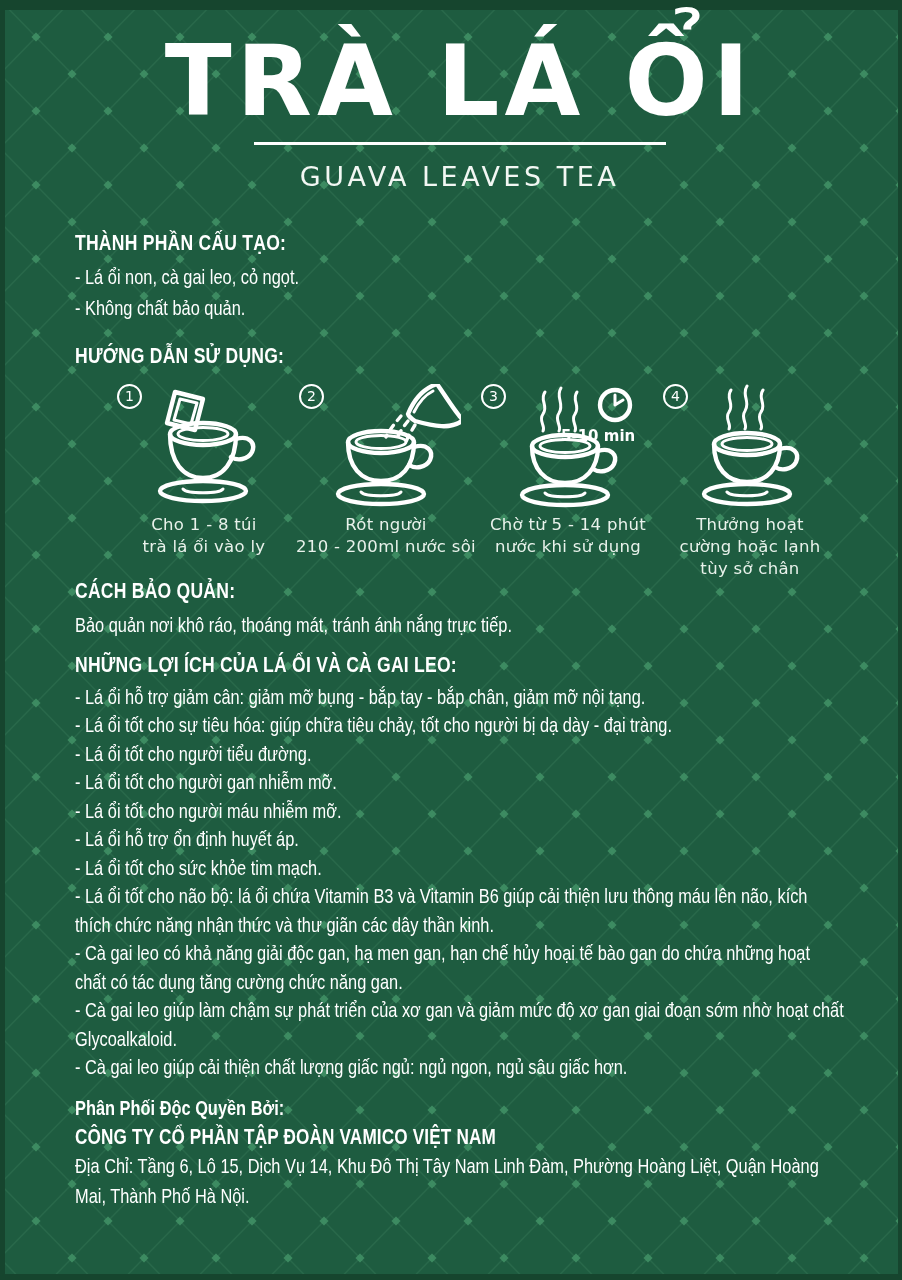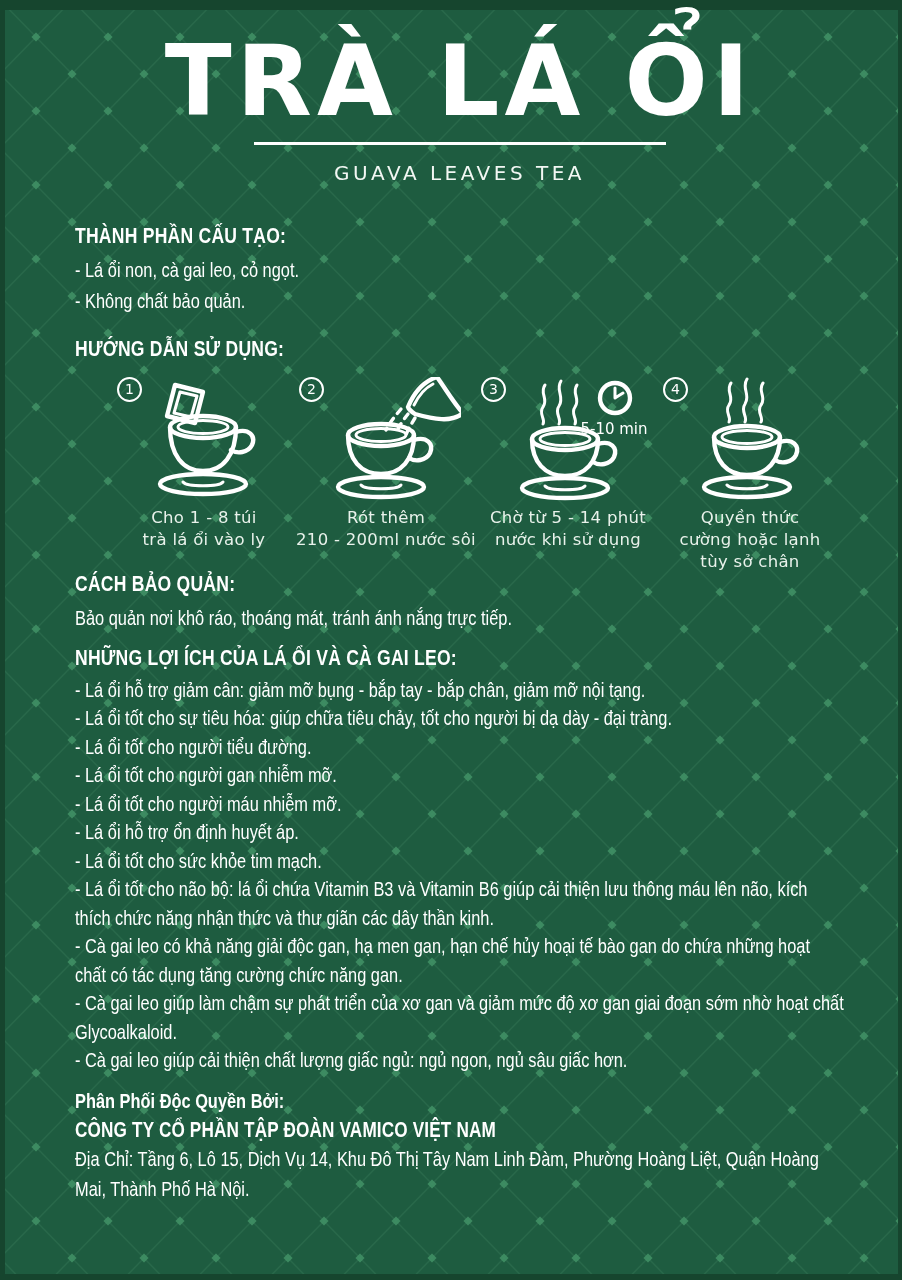--- a/index.html
+++ b/index.html
@@ -25,21 +25,21 @@
   
   .title-block { text-align: center; margin-bottom: 14px; }
   .page-title {
     font-family: "DejaVu Sans", sans-serif;
     font-weight: bold; font-size: 98px; line-height: 1.06;
     letter-spacing: 5px; margin: 0; white-space: nowrap;
   }
   .title-divider { width: 412px; height: 3px; background: #FFFFFF; margin: 8px auto 16px; }
   .page-subtitle {
     font-family: "DejaVu Sans", sans-serif;
-    font-size: 20px; letter-spacing: 3.5px; color: #F2F7F3;
+    font-size: 27px; letter-spacing: 3.5px; color: #F2F7F3;
   }
 
   
   .squeeze { transform: scaleX(0.78); transform-origin: left top; width: 128.2%; }
   h2.sec { font-size: 22.5px; font-weight: bold; margin: 0 0 5px 0; letter-spacing: 0.3px; }
   .line { font-size: 21px; line-height: 31px; }
 
   .ing   { margin-top: 38px; }
   .usage-head { margin-top: 20px; margin-bottom: 0; }
 
@@ -56,23 +56,23 @@
     font-family: "DejaVu Sans", sans-serif;
     font-size: 14px; line-height: 21px; text-align: center; color: #FFFFFF;
   }
   .step svg.icon { display: block; margin: 4px auto 2px; }
   .cap {
     font-family: "DejaVu Sans", sans-serif;
     font-size: 16.5px; line-height: 22px;
     color: #E9F2EB; letter-spacing: 0.3px; white-space: nowrap;
   }
   .timer-label {
-    position: absolute; top: 47px; left: 96px; width: 82px;
-    font-family: "DejaVu Sans", sans-serif; font-weight: normal;
-    font-size: 15px; text-align: center; color: #FFFFFF; letter-spacing: 0;
+    position: absolute; top: 47px; left: 84px; width: 82px;
+    font-family: "DejaVu Sans", sans-serif; font-weight: bold;
+    font-size: 15px; text-align: left; color: #FFFFFF; letter-spacing: 0;
   }
 
   .storage { margin-top: 0px; }
   .benefits { margin-top: 12px; }
   .benefits ul { margin: 0; padding: 0; }
   .benefits li { list-style: none; font-size: 21px; line-height: 28.5px; }
 
   .footer { margin-top: 12px; }
   .f-label   { font-size: 21px; font-weight: bold; line-height: 28px; }
   .f-company { font-size: 22px; font-weight: bold; line-height: 29px; letter-spacing: 0.2px; }
@@ -153,21 +153,21 @@
           <path class="dash" d="M90 32 C 85 38, 79 45, 75 53"></path>
           <path class="dash" d="M97 37 C 93 42, 88 49, 85 56"></path>
           <path class="dash" d="M104 41 C 101 46, 97 52, 95 58"></path>
           <ellipse cx="70" cy="58" rx="33" ry="11"></ellipse>
           <ellipse class="thin" cx="70" cy="58" rx="25" ry="6.5"></ellipse>
           <path d="M37 58 C 37 83, 50 97, 70 97 C 90 97, 103 83, 103 58"></path>
           <path d="M103 63 C 116 59, 123 67, 119 76 C 115 84, 104 85, 98 81"></path>
           <ellipse cx="70" cy="110" rx="43" ry="10"></ellipse>
           <path class="thin" d="M50 108 C 54 113, 86 113, 90 108"></path>
         </svg>
-        <div class="cap">Rót thêm</div>
+        <div class="cap">Rót người</div>
         <div class="cap">210 - 200ml nước sôi</div>
       </div>
 
       <div class="step">
         <div class="badge">3</div>
         <svg class="icon" width="150" height="128" viewBox="0 0 150 128">
           <path class="thin" d="M52 8 C 46 16, 56 22, 50 30 C 45 37, 53 42, 50 47"></path>
           <path class="thin" d="M68 4 C 62 13, 72 20, 66 29 C 61 36, 69 42, 66 47"></path>
           <path class="thin" d="M84 8 C 78 16, 88 22, 82 30 C 77 37, 85 42, 82 47"></path>
           <circle cx="122" cy="21" r="15"></circle>
@@ -190,21 +190,21 @@
           <path class="thin" d="M56 6 C 50 14, 60 20, 54 28 C 49 35, 57 40, 54 45"></path>
           <path class="thin" d="M72 2 C 66 11, 76 18, 70 27 C 65 34, 73 40, 70 45"></path>
           <path class="thin" d="M88 6 C 82 14, 92 20, 86 28 C 81 35, 89 40, 86 45"></path>
           <ellipse cx="72" cy="60" rx="33" ry="11"></ellipse>
           <ellipse class="thin" cx="72" cy="60" rx="25" ry="6.5"></ellipse>
           <path d="M39 60 C 39 84, 52 98, 72 98 C 92 98, 105 84, 105 60"></path>
           <path d="M105 65 C 118 61, 125 69, 121 78 C 117 86, 106 87, 100 83"></path>
           <ellipse cx="72" cy="110" rx="43" ry="10"></ellipse>
           <path class="thin" d="M52 108 C 56 113, 88 113, 92 108"></path>
         </svg>
-        <div class="cap">Quyền thức</div>
+        <div class="cap">Thưởng hoạt</div>
         <div class="cap">cường hoặc lạnh</div>
         <div class="cap">tùy sở chân</div>
       </div>
 
     </div>
   </section>
 
   <section class="storage squeeze">
     <h2 class="sec">CÁCH BẢO QUẢN:</h2>
     <div class="line">Bảo quản nơi khô ráo, thoáng mát, tránh ánh nắng trực tiếp.</div>

